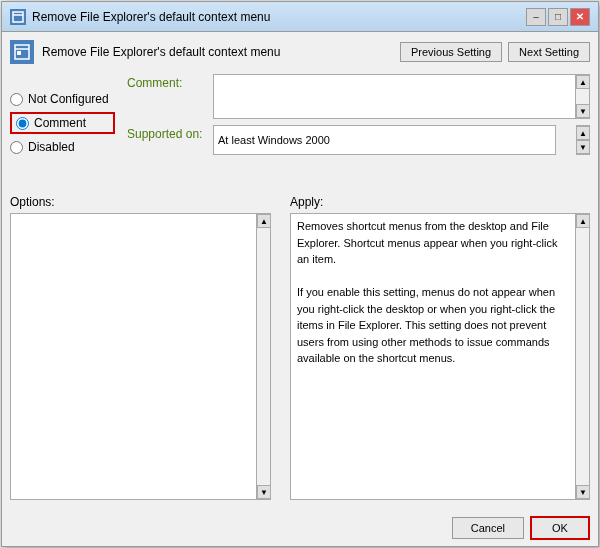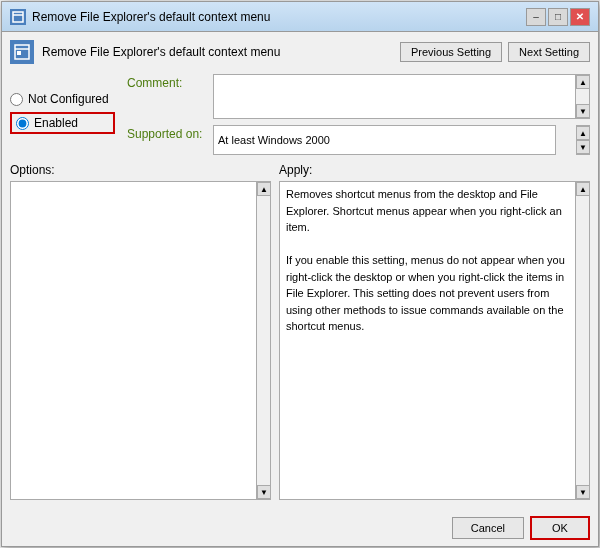--- a/index.html
+++ b/index.html
@@ -219,22 +219,23 @@
       border: 1px solid #aaa;
       background: white;
       display: flex;
       align-items: center;
       padding: 2px 4px;
       font-size: 11px;
     }
     .main-panels {
       flex: 1;
       display: flex;
-      gap: 8px;
+      gap: 19px;
       overflow: hidden;
+      margin-top: 32px;
     }
     .panel-label {
       font-size: 12px;
       margin-bottom: 4px;
       color: #000;
     }
     .options-panel {
       flex: 0 0 45%;
     }
     .panel-wrapper {
@@ -325,21 +326,25 @@
 
     <div class="form-area">
 
       <div class="radio-group">
         <div class="radio-item">
           <input type="radio" name="setting" id="not-configured" style="">
           <label for="not-configured" class="radio-label">Not Configured</label>
         </div>
         <div class="radio-item enabled-item">
           <input type="radio" name="setting" id="enabled" checked="" style="">
-          <label for="enabled" class="radio-label">Enabled</label>
+          <label for="enabled" class="radio-label">Comment</label>
+        </div>
+        <div class="radio-item">
+          <input type="radio" name="setting" id="disabled" style="">
+          <label for="disabled" class="radio-label">Disabled</label>
         </div>
       </div>
 
       <div class="right-fields">
 
         <div class="field-row">
           <span class="field-label">Comment:</span>
           <div class="comment-field" style="flex:1; height:45px;">
             <div class="comment-inner">
               <textarea class="comment-textarea" style=""></textarea>

